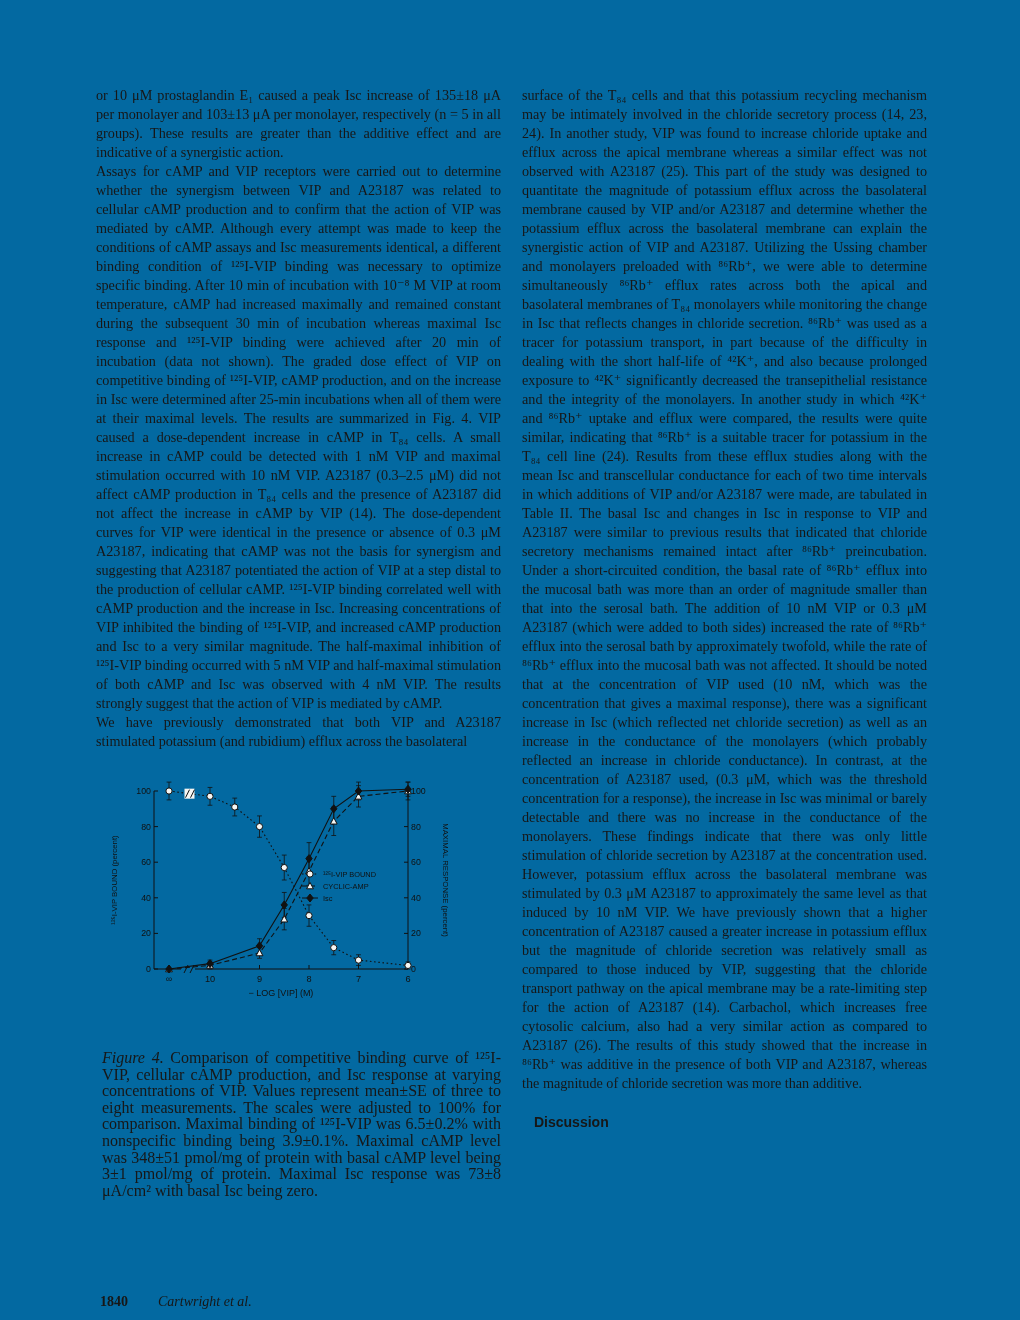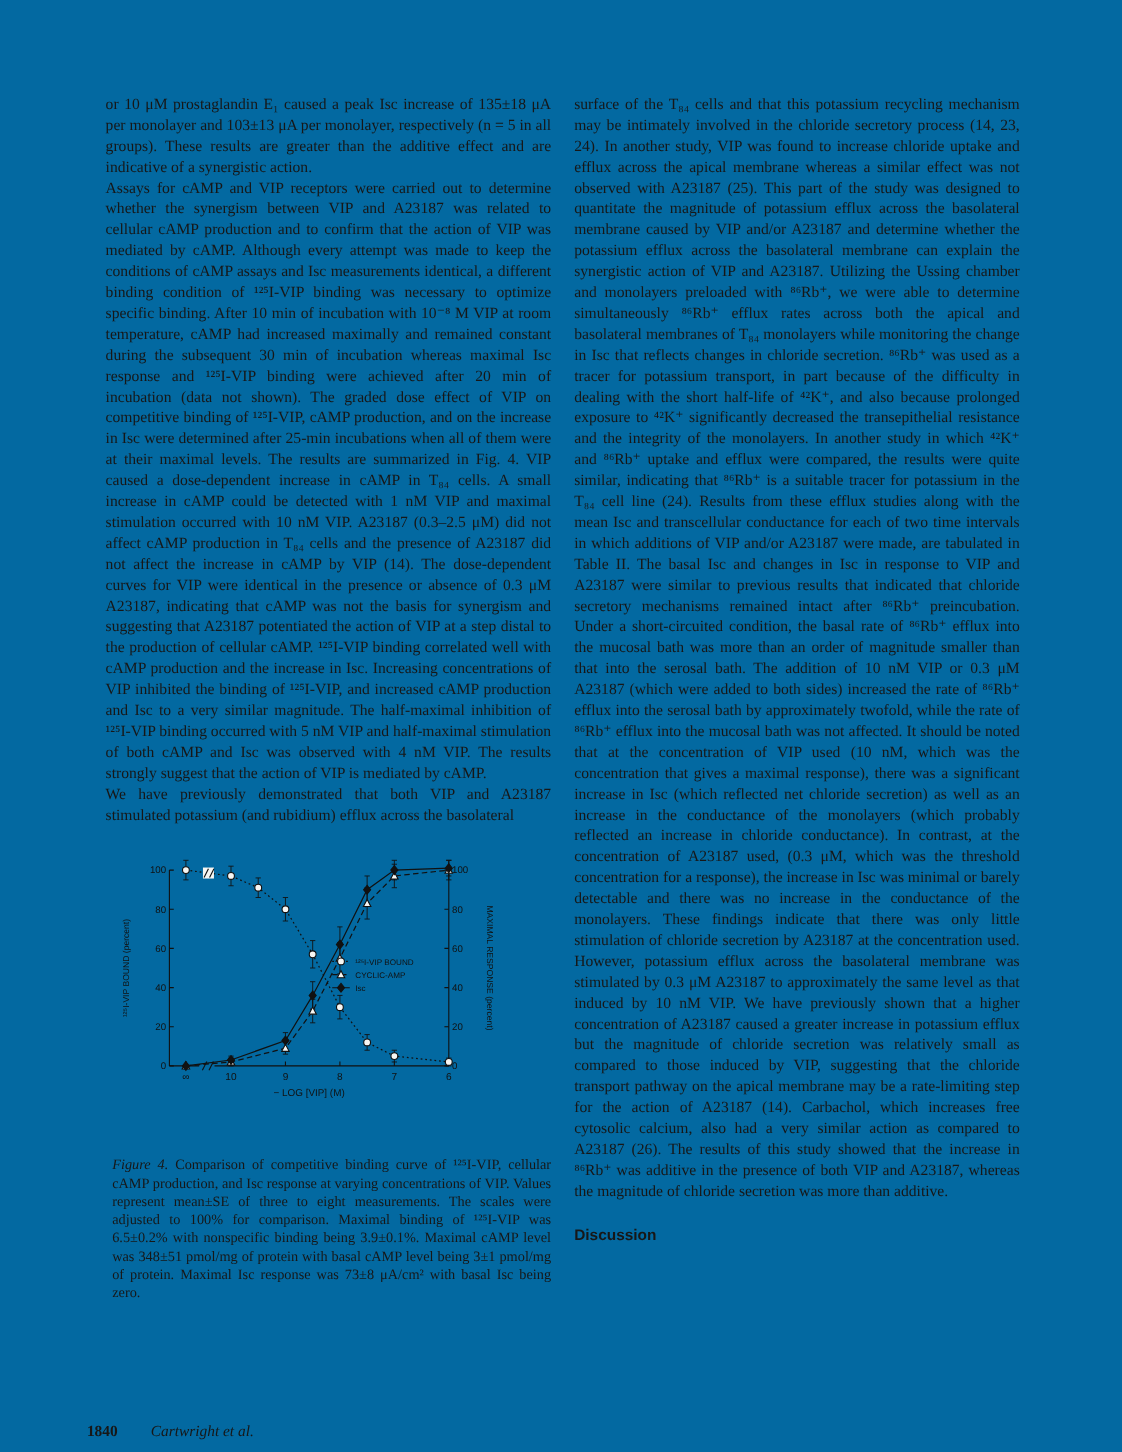--- a/index.html
+++ b/index.html
@@ -18,31 +18,31 @@
   .col { width:405px; text-align:justify; }
   .para { margin:0; }
   .subhead {
     font-style:italic; font-weight:normal;
     font-size:14.2px; line-height:19px;
     margin:10px 0 3px; text-align:left;
   }
   .disc-head {
     font-family:"Liberation Sans","DejaVu Sans",sans-serif;
     font-weight:bold; font-size:14px;
-    margin:20px 0 9px; text-align:left;
+    margin:20px 12px 9px; text-align:left;
   }
   figure { margin:26px 0 0 8px; }
   #chart { margin-left:2px; }
   figcaption {
-    font-size:13px; line-height:16.6px;
+    font-size:16px; line-height:16.6px;
     margin:16px 0 0 -2px; text-align:justify;font-family:Liberation Serif, serif;
   }
   .figlabel { font-style:italic; }
   .page-footer {
-    position:absolute; left:79px; top:1292px;
+    position:absolute; left:100px; top:1292px;
     font-size:14px;
   }
   .page-footer .pageno { font-weight:bold; margin-right:30px; }
   .page-footer .authors { font-style:italic; }
 </style>
 </head>
 <body>
 
 <div class="page">
   <div class="cols">

